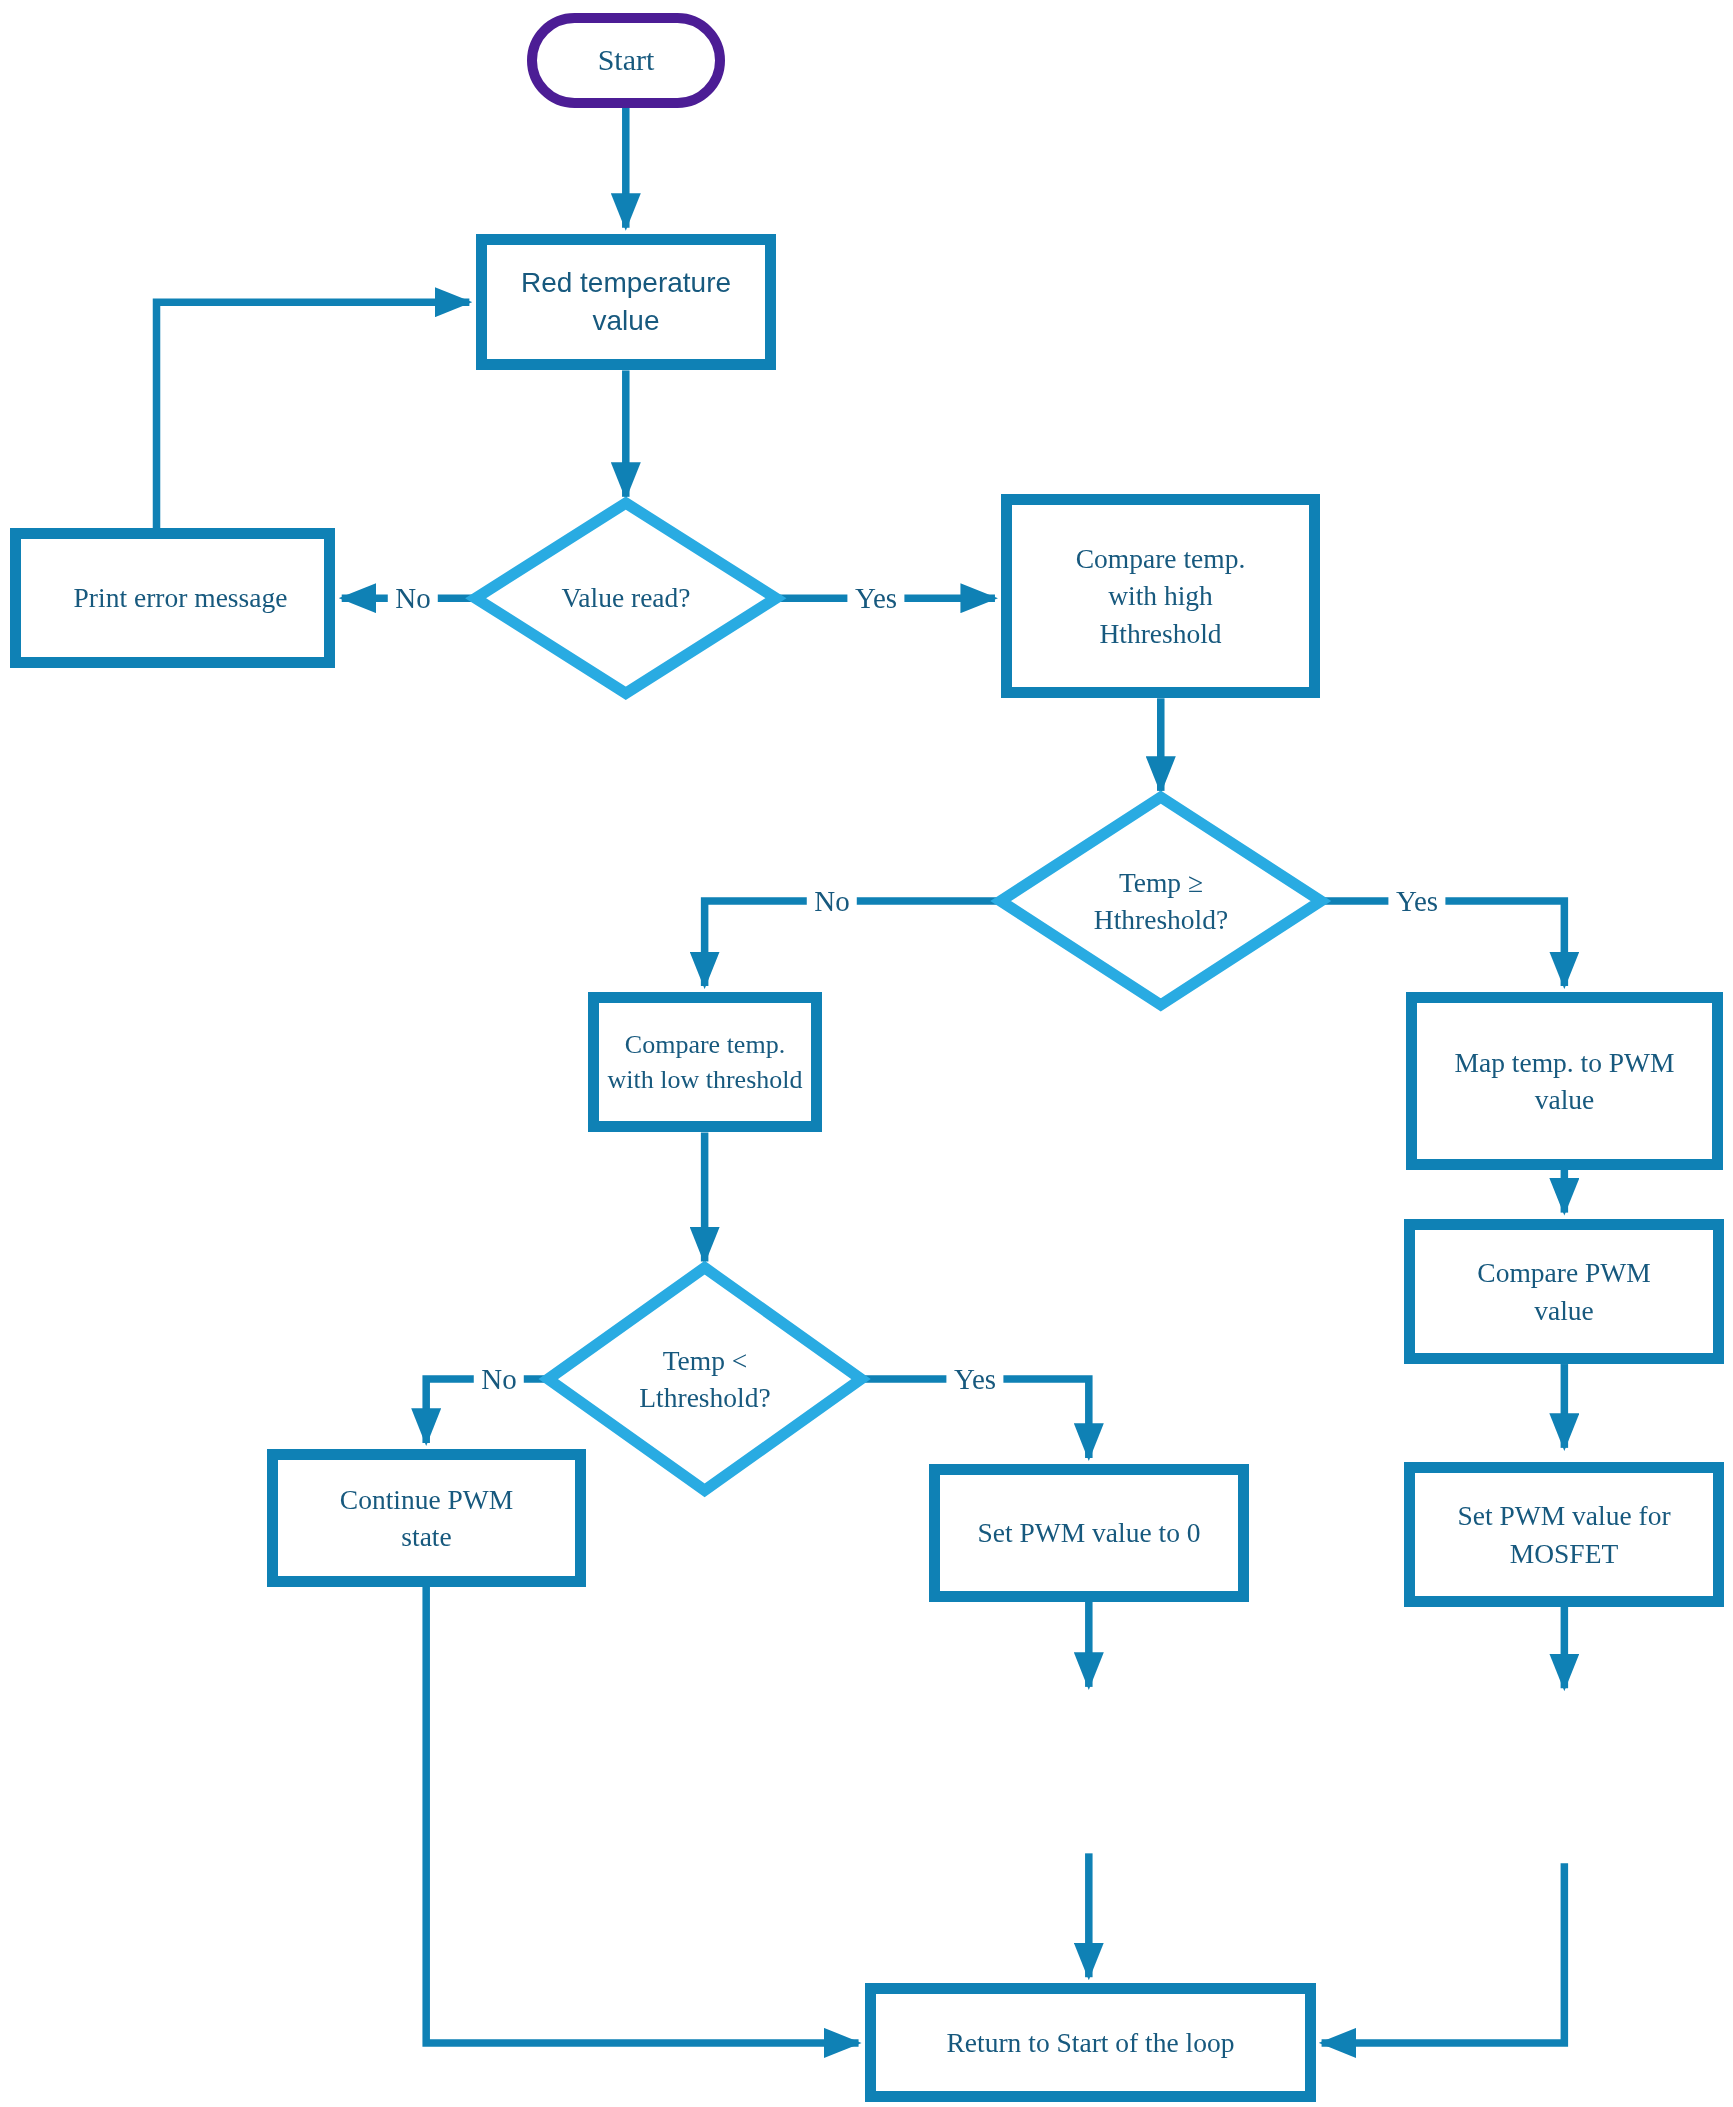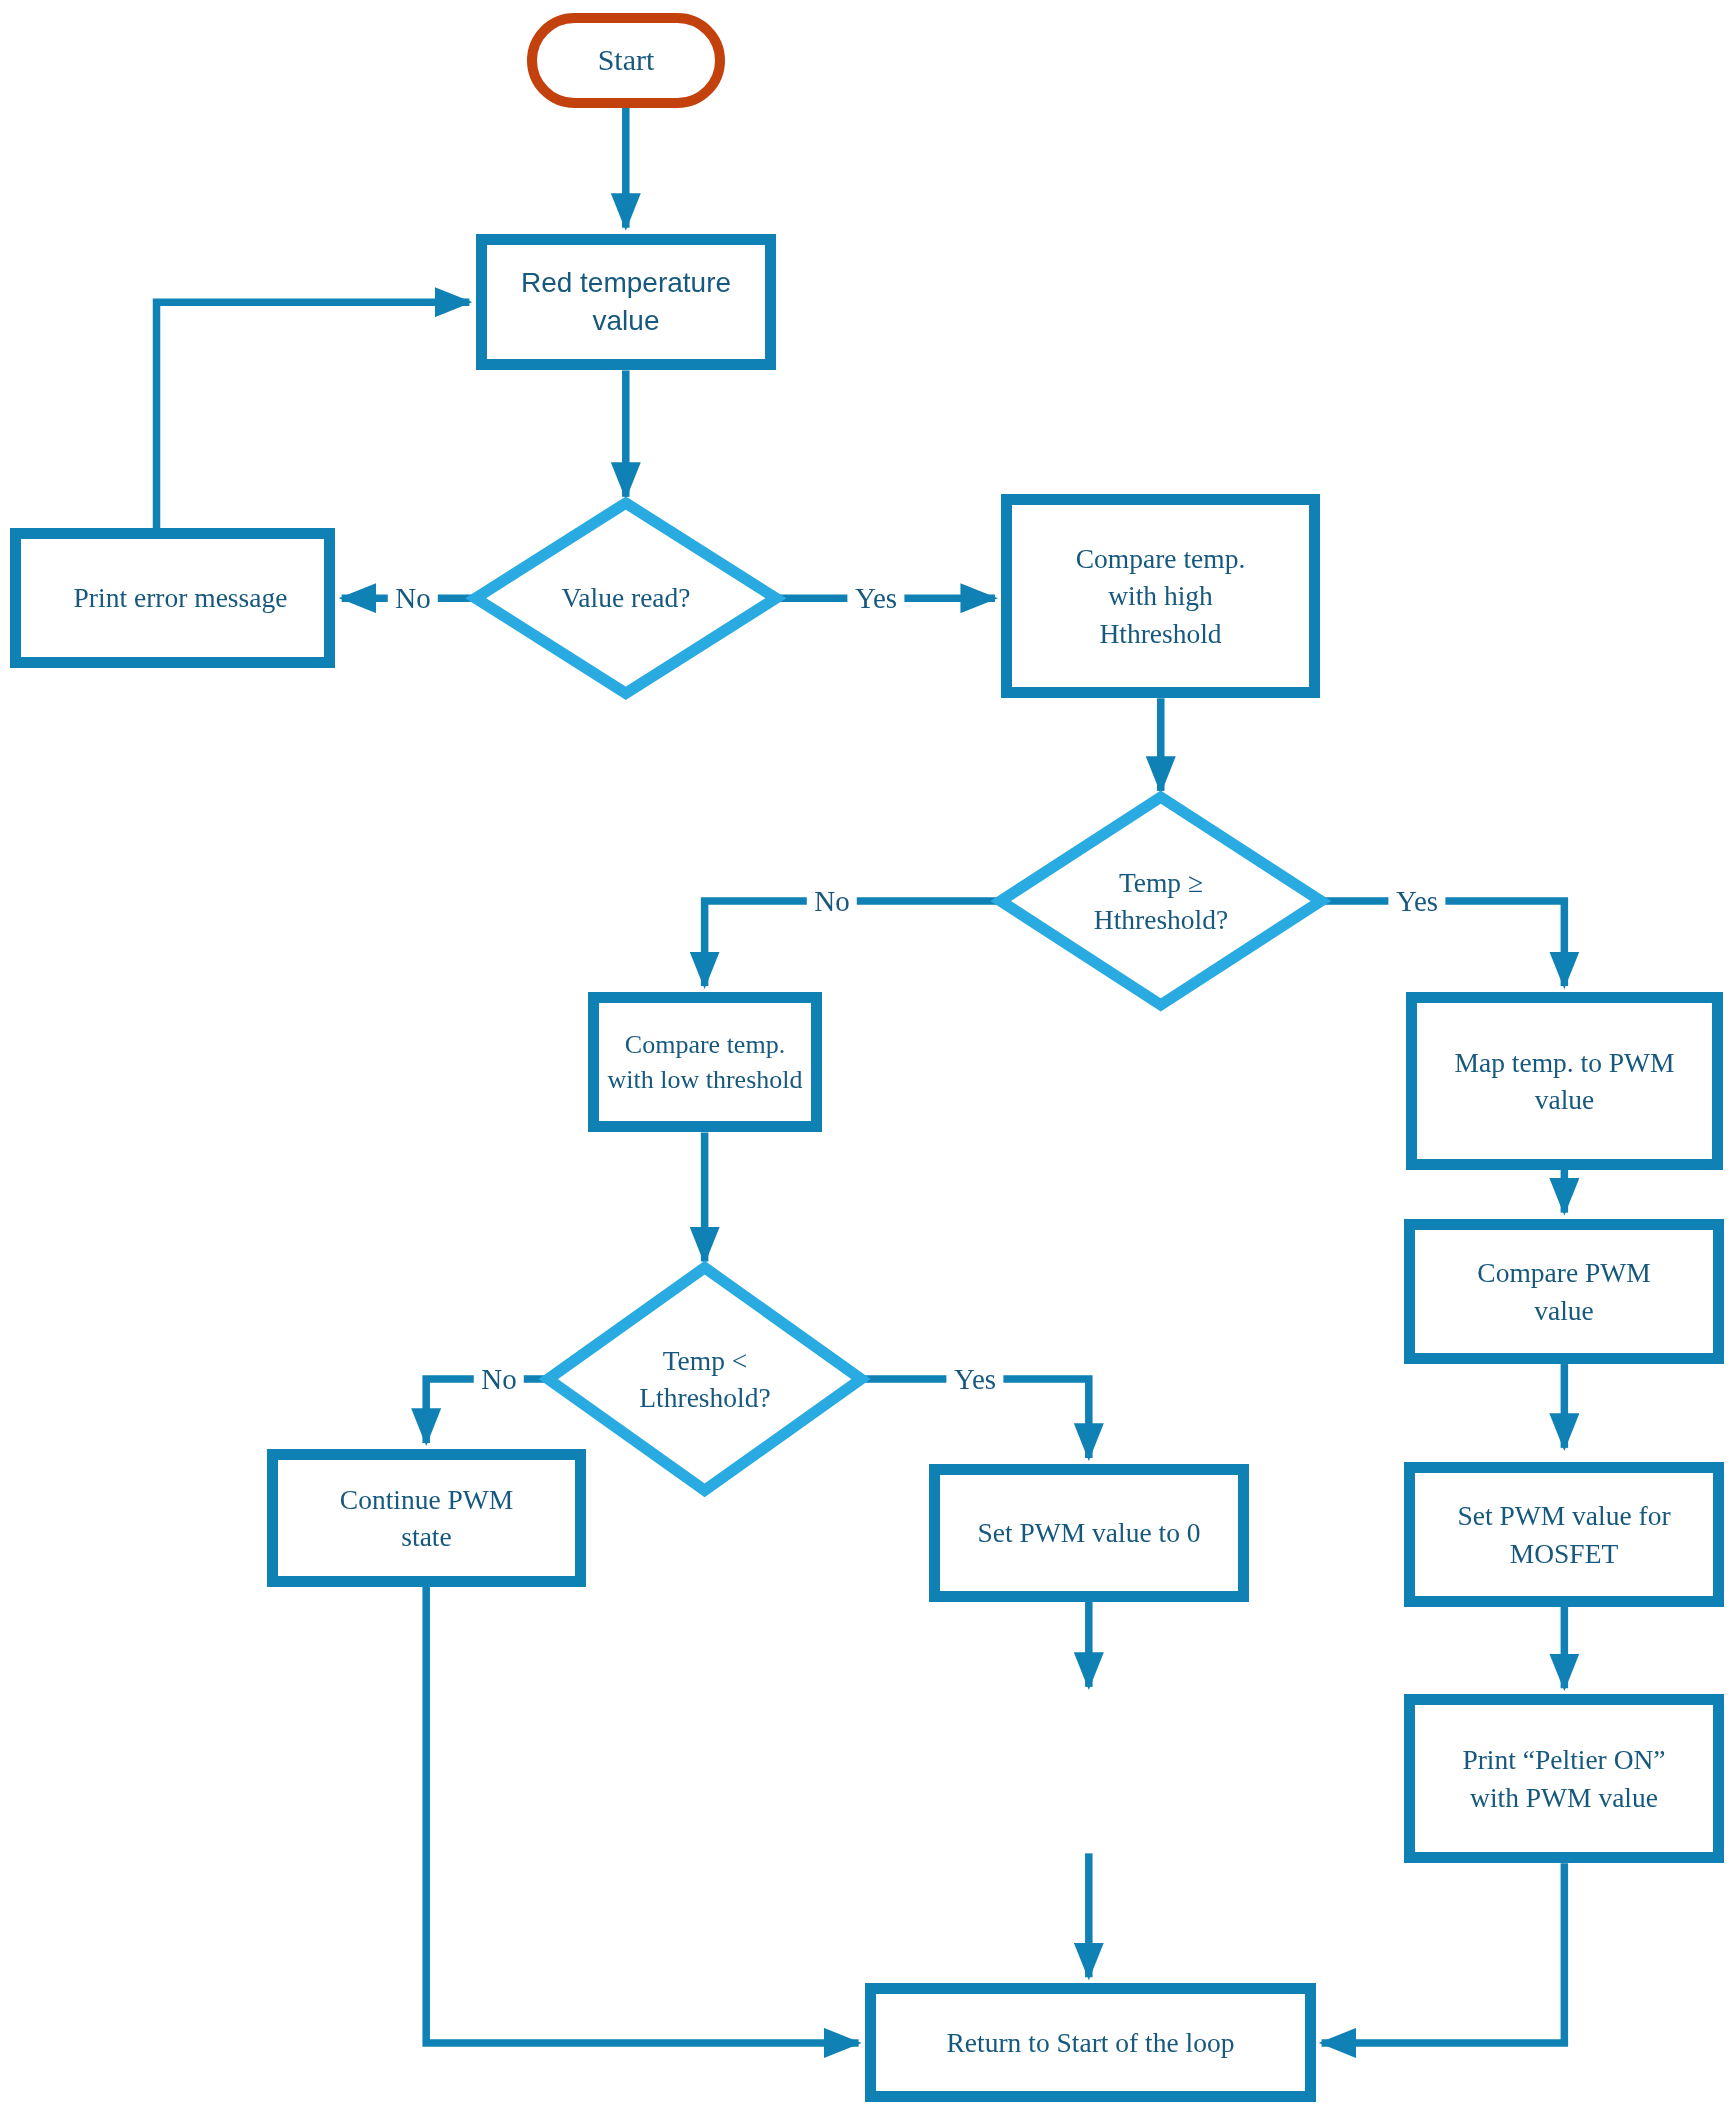--- a/index.html
+++ b/index.html
@@ -23,21 +23,21 @@
     border-radius:0;
     display:flex;
     align-items:center;
     justify-content:center;
     text-align:center;
     font-size:27.5px;
     line-height:1.35;
     white-space:pre-line;
   }
   .terminator{
-    border:10px solid #c2410c;
+    border:10px solid #4c1d95;
     border-radius:48px;
     font-size:30px;
   }
   .sans{font-family:"Liberation Sans", sans-serif;font-size:28px;}
   .small{font-size:26px;}
   .overlay{
     position:absolute;
     transform:translate(-50%,-50%);
     text-align:center;
     white-space:pre-line;
@@ -130,24 +130,20 @@
     <span>Compare PWM
 value</span>
   </div>
 
   <div class="node" style="left:1404px;top:1454px;width:320px;height:145px;margin-top:8px;">
     <span>Set PWM value for
 MOSFET</span>
   </div>
 
 
-  <div class="node" style="left:1404px;top:1694px;width:320px;height:169px;">
-    <span>Print “Peltier ON”
-with PWM value</span>
-  </div>
 
   <div class="node" style="left:865px;top:1983px;width:451px;height:119px;">
     <span>Return to Start of the loop</span>
   </div>
 
   <div class="overlay" style="left:626px;top:598px;">Value read?</div>
   <div class="overlay" style="left:1161px;top:901px;">Temp ≥
 Hthreshold?</div>
   <div class="overlay" style="left:705px;top:1379px;">Temp &lt;
 Lthreshold?</div>

